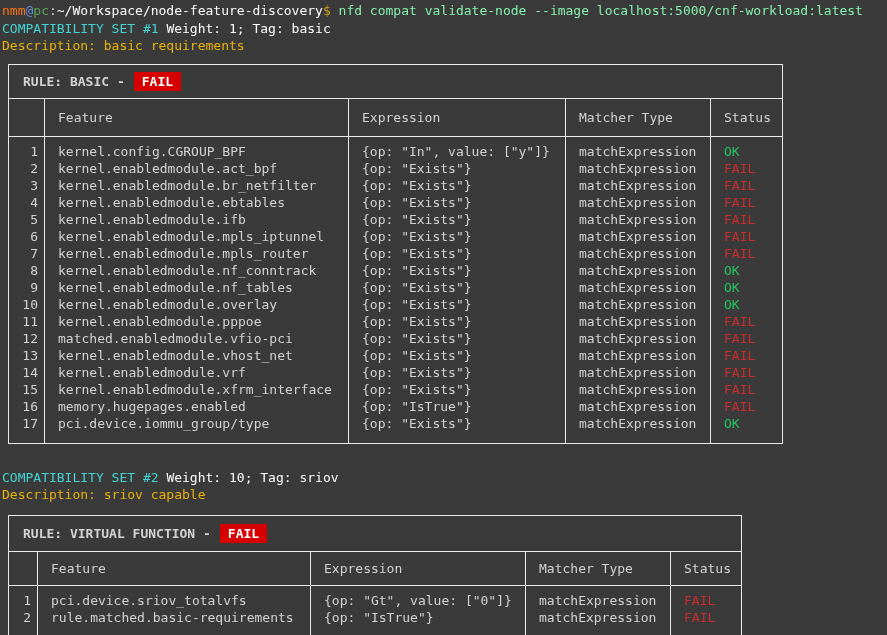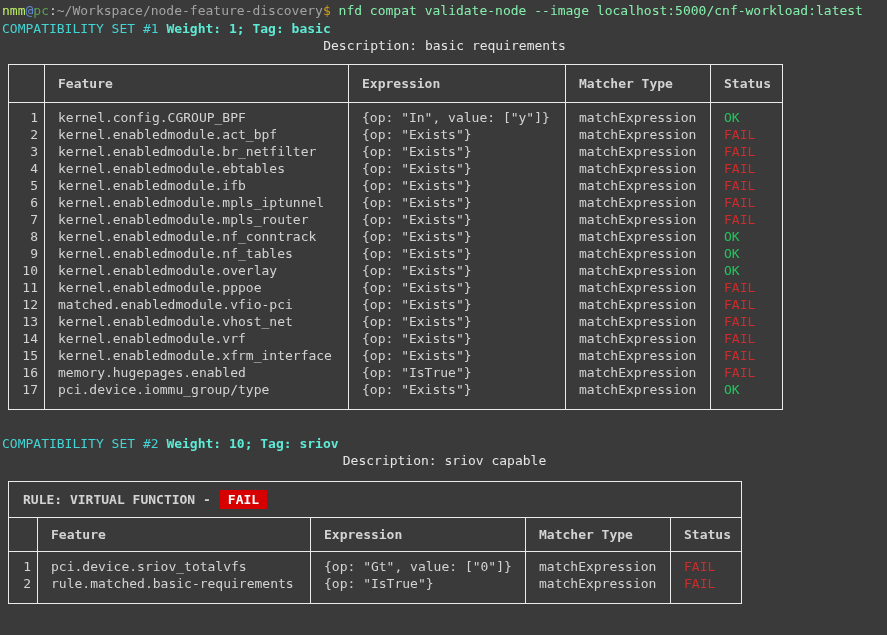--- a/index.html
+++ b/index.html
@@ -9,32 +9,32 @@
     color: #d3d3d3;
     font-family: "DejaVu Sans Mono", "Liberation Mono", monospace;
     font-size: 13px;
     line-height: 17px;
     padding: 2px 0 0 2px;
   }
   .line { white-space: pre; height: 17px; }
   .prompt-line { height: 18px; }
 
   
-  .c-user   { color: #bef264; }
+  .c-user   { color: #f97316; }
   .c-at     { color: #6287d7; }
   .c-host   { color: #58a34f; margin-top: 48px; }
   .c-colon  { color: #d3d3d3; }
-  .c-path   { color: #a3a3a3; margin-top: 20px; }
+  .c-path   { color: #ffffff; margin-top: 20px; }
   .c-dollar { color: #d0a019; }
   .c-cmd    { color: #86efac; }
 
   
   .set-title .title { color: #45d4d4; font-weight: normal; }
-  .set-title .meta  { color: #5eead4; font-weight: bold; }
-  .desc { color: #e5e5e5; text-align: center; }
+  .set-title .meta  { color: #ffffff; }
+  .desc { color: #eab308; }
 
   
   table.rule-table {
     border-collapse: collapse;
     table-layout: fixed;
     margin-left: 6px;
     background: #3a3a3a;
     border: 1px solid #ebebeb;
     color: #d3d3d3;
     font-size: 13px;
@@ -57,21 +57,21 @@
     display: inline-block;
     background: #d60000;
     color: #ffffff;
     font-weight: bold;
     padding: 1px 8px;
     margin-left: 9px;
   }
 
   tr.col-row th {
     text-align: left;
-    font-weight: bold;
+    font-weight: normal;
     padding: 10px 0 10px 13px;
     border-bottom: 1px solid #ebebeb;
     white-space: pre;
   }
   .tbl2 tr.col-row th { padding-top: 8px; padding-bottom: 8px; }
 
   th.col-num, td.col-num { text-align: right; padding-right: 6px; padding-left: 0; }
   tr.col-row th + th, tbody td + td { border-left: 1px solid #ebebeb; }
 
   tbody td {
@@ -96,20 +96,23 @@
 
 <table class="rule-table tbl1">
   <colgroup>
     <col style="width:36px">
       <col style="width:304px">
       <col style="width:217px">
       <col style="width:145px">
       <col style="width:72px">
   </colgroup>
   <thead>
+    <tr class="rule-row">
+      <th colspan="5"><span class="rule-label">RULE: BASIC -</span><span class="badge">FAIL</span></th>
+    </tr>
     <tr class="col-row">
       <th class="col-num"></th>
       <th>Feature</th>
       <th>Expression</th>
       <th>Matcher Type</th>
       <th>Status</th>
     </tr>
   </thead>
   <tbody>
       <tr class="first">

